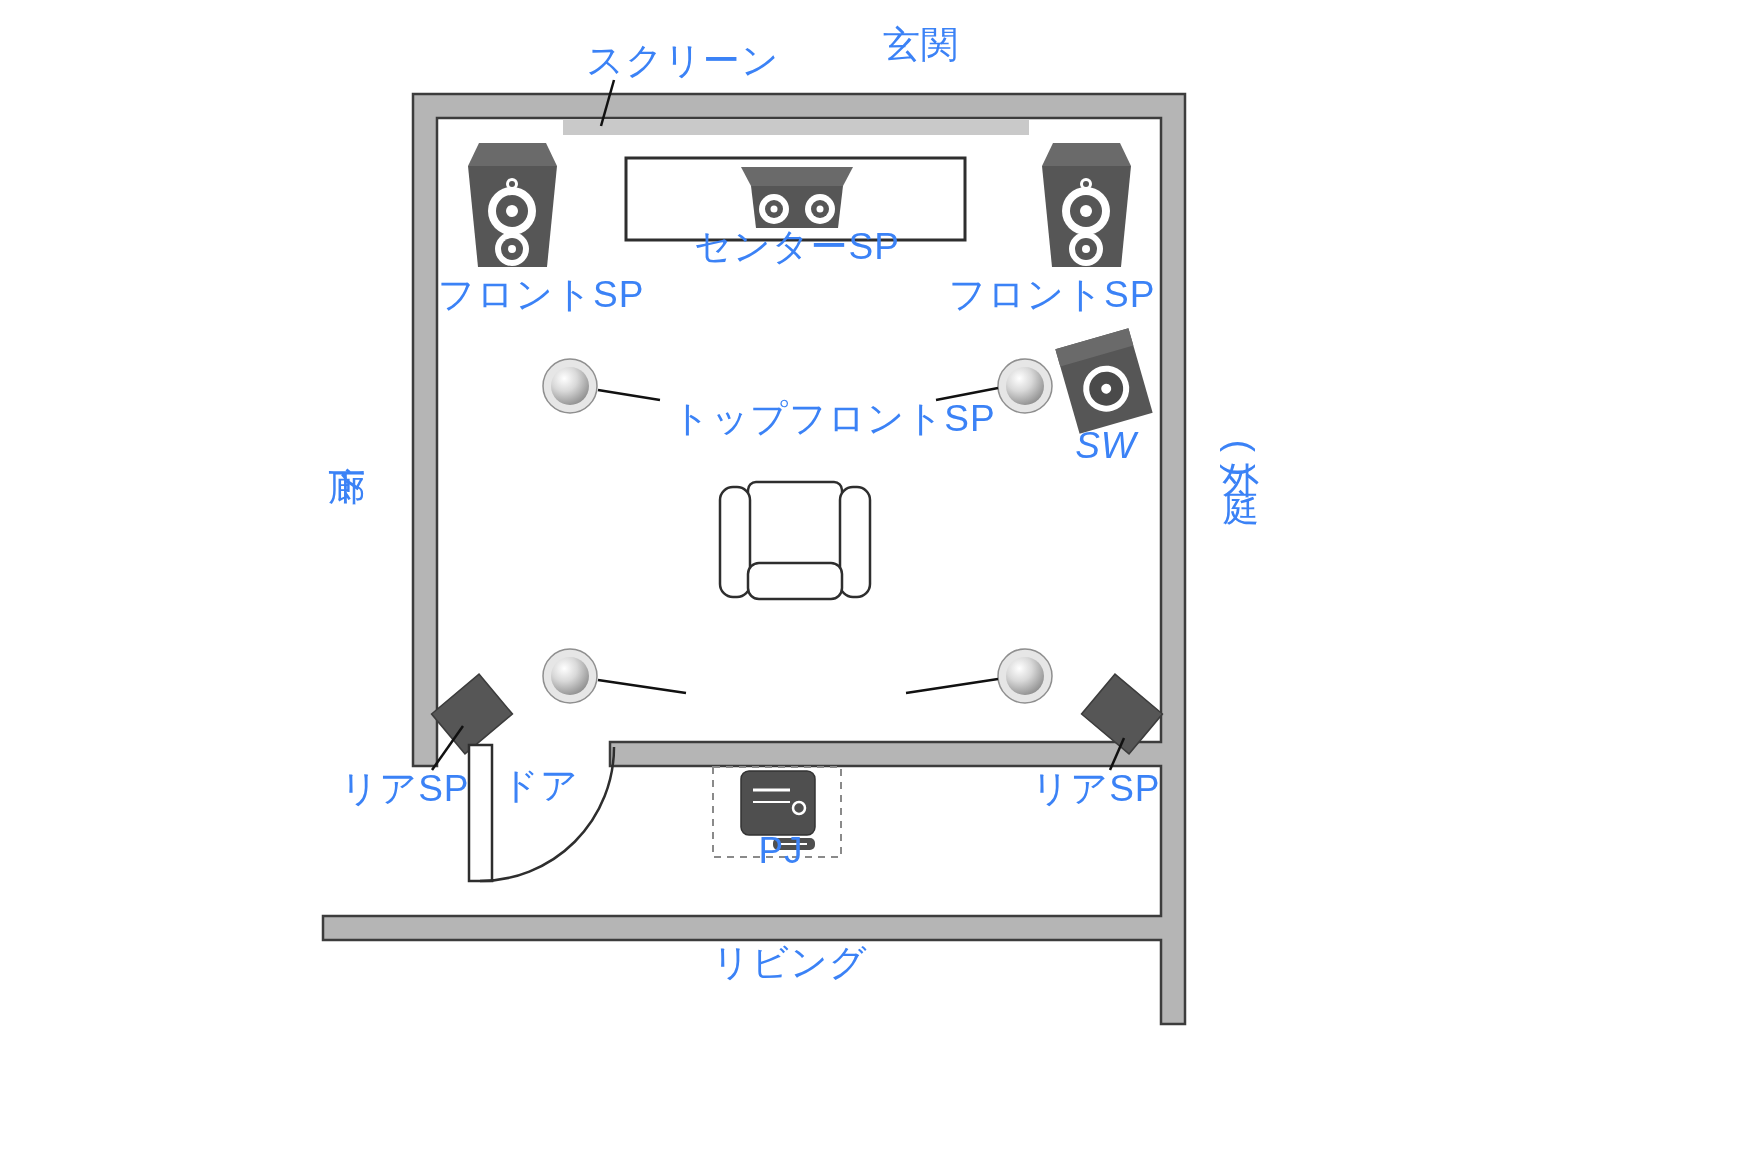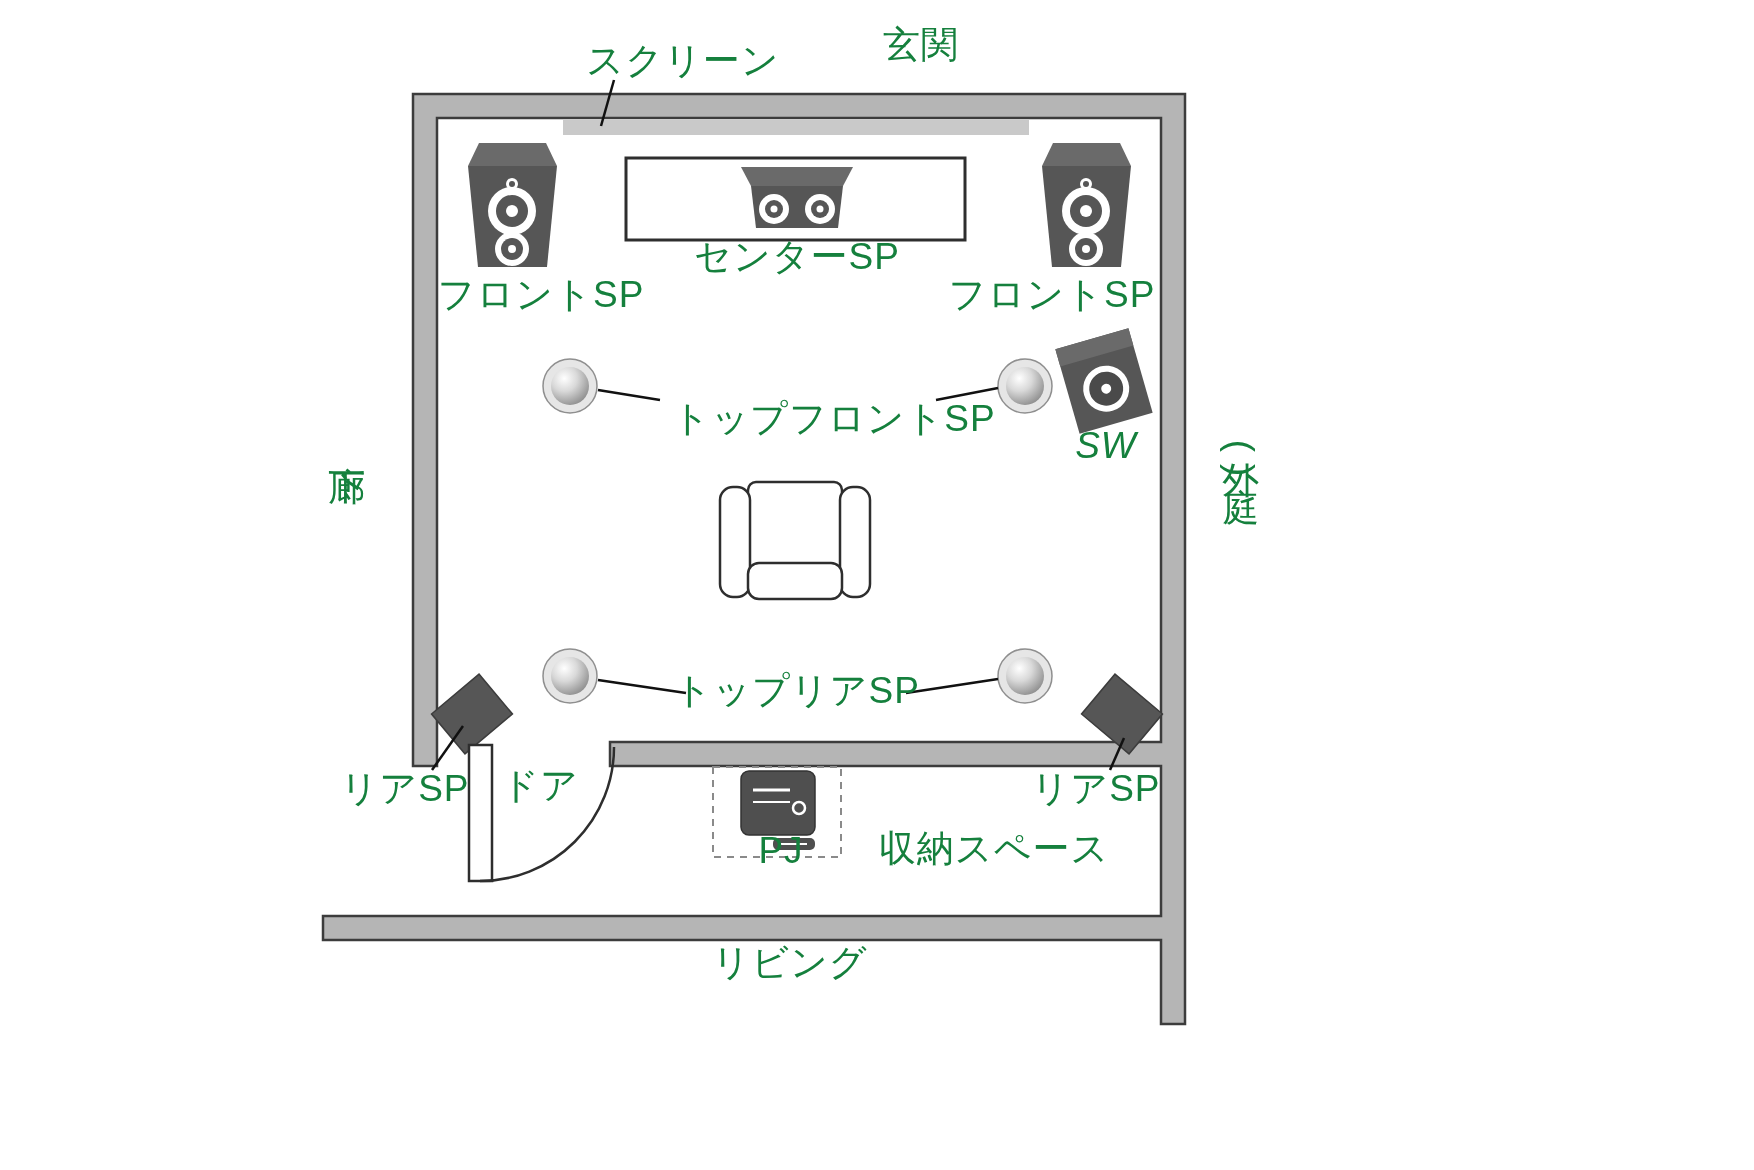--- a/index.html
+++ b/index.html
@@ -8,21 +8,21 @@
     width:1754px;height:1170px;
     background:#ffffff;
     font-family:"Liberation Sans","DejaVu Sans",sans-serif;
     overflow:hidden;
   }
   #plan-svg{position:absolute;left:0;top:0;}
   .lbl{
     position:absolute;
     transform:translate(-50%,-50%);
     font-size:37px;
-    color:#15803d;
+    color:#3b82f6;
     white-space:nowrap;
     letter-spacing:1px;
     line-height:1.15;
   }
   .lbl.vertical{
     writing-mode:vertical-rl;
     text-orientation:mixed;
     letter-spacing:6px;
   }
 </style>
@@ -141,27 +141,25 @@
       <line x1="753" y1="802" x2="790" y2="802" stroke="#ffffff" stroke-width="2"></line>
       <circle cx="799" cy="808" r="6" fill="none" stroke="#ffffff" stroke-width="2.5"></circle>
       <rect x="773" y="838" width="42" height="12" rx="5" fill="#4f4f4f"></rect>
       <line x1="781" y1="844" x2="807" y2="844" stroke="#ffffff" stroke-width="2"></line>
     </g>
   </svg>
 
   <div class="lbl" style="left:683px;top:61px;">スクリーン</div>
   <div class="lbl" style="left:921px;top:45px;">玄関</div>
   <div class="lbl" style="left:541px;top:295px;">フロントSP</div>
-  <div class="lbl" style="left:797px;top:257px;text-align:center;">センターSP</div>
+  <div class="lbl" style="left:797px;top:247px;text-align:center;">センターSP</div>
   <div class="lbl" style="left:1052px;top:295px;">フロントSP</div>
   <div class="lbl" style="left:834px;top:399px;margin-top:20px;">トップフロントSP</div>
   <div class="lbl" style="left:1106px;top:446px;font-style:italic;">SW</div>
   <div class="lbl vertical" style="left:346px;top:443px;">廊下</div>
   <div class="lbl vertical" style="left:1240px;top:458px;">外(庭)</div>
-  <div class="lbl" style="left:797px;top:691px;">トップリアSP</div>
   <div class="lbl" style="left:405px;top:789px;">リアSP</div>
   <div class="lbl" style="left:540px;top:786px;">ドア</div>
   <div class="lbl" style="left:1096px;top:789px;">リアSP</div>
-  <div class="lbl" style="left:994px;top:849px;">収納スペース</div>
   <div class="lbl" style="left:781px;top:851px;">PJ</div>
   <div class="lbl" style="left:790px;top:963px;">リビング</div>
 
 </div>
 
 </body></html>

